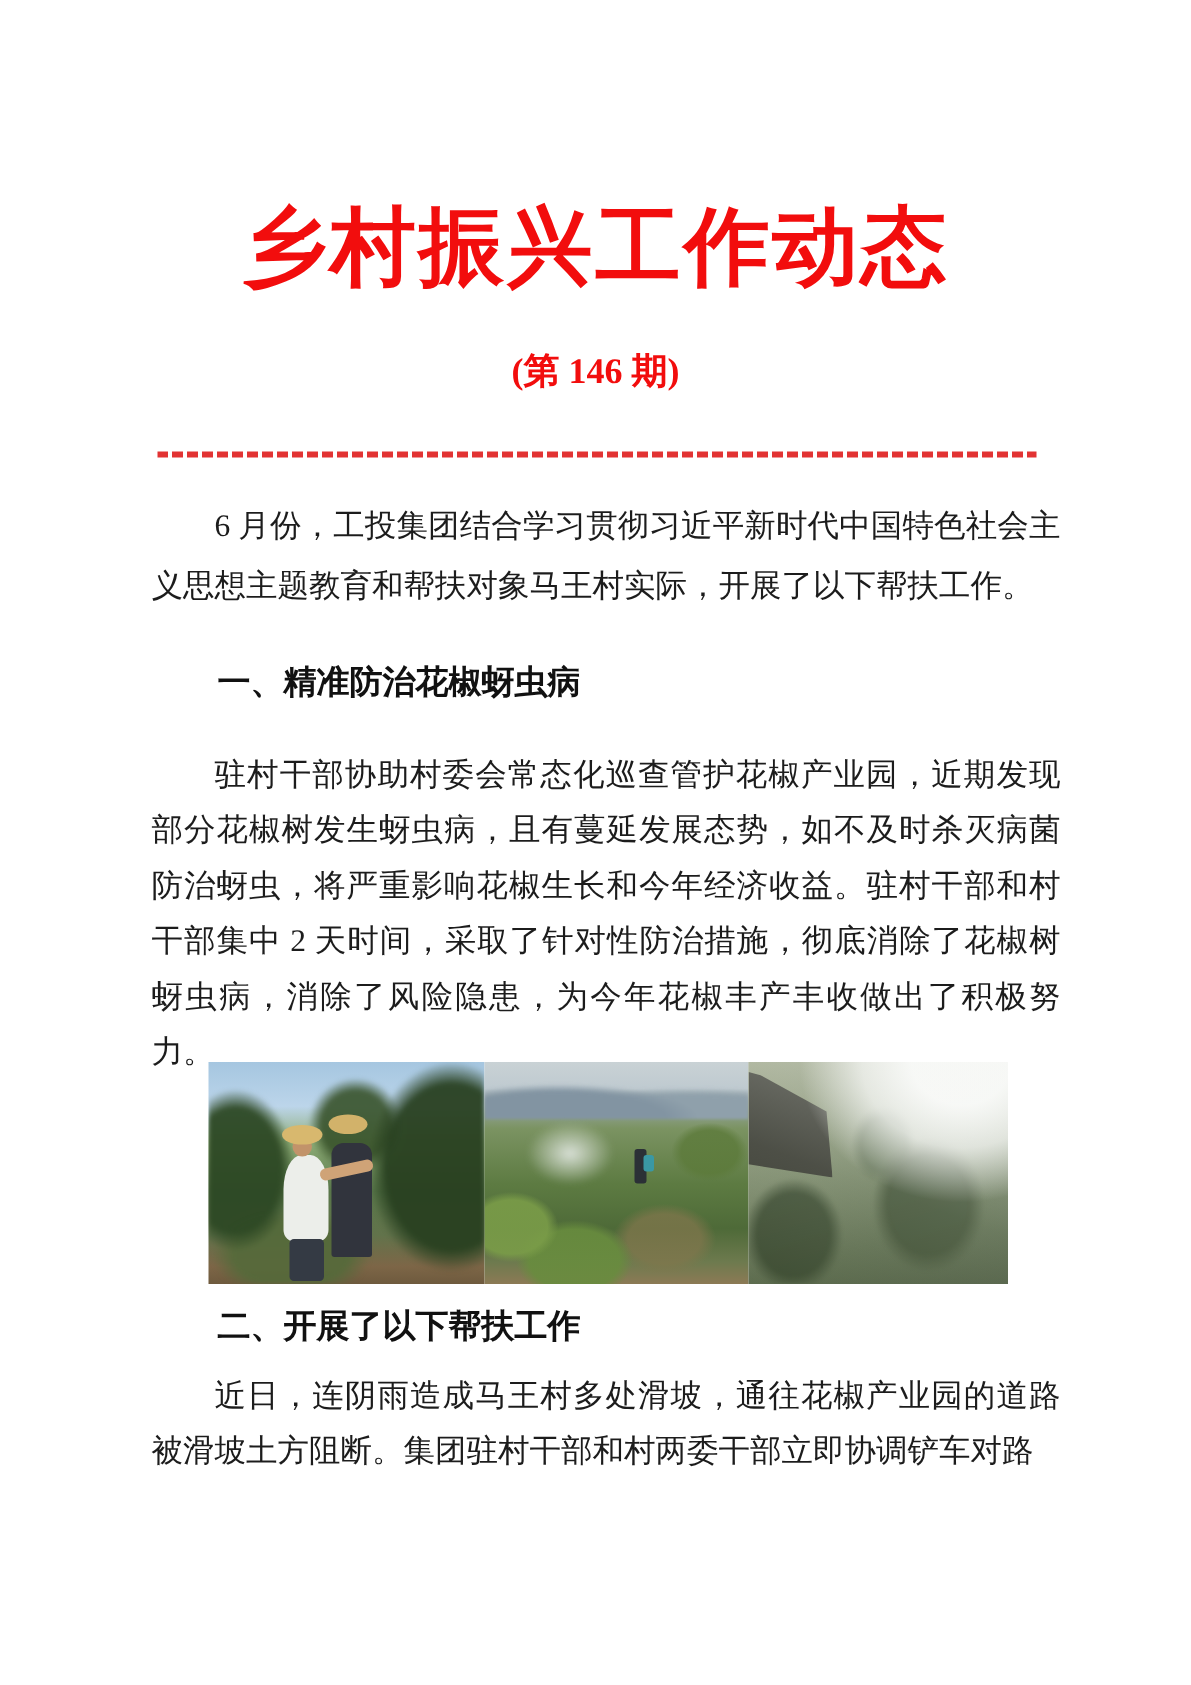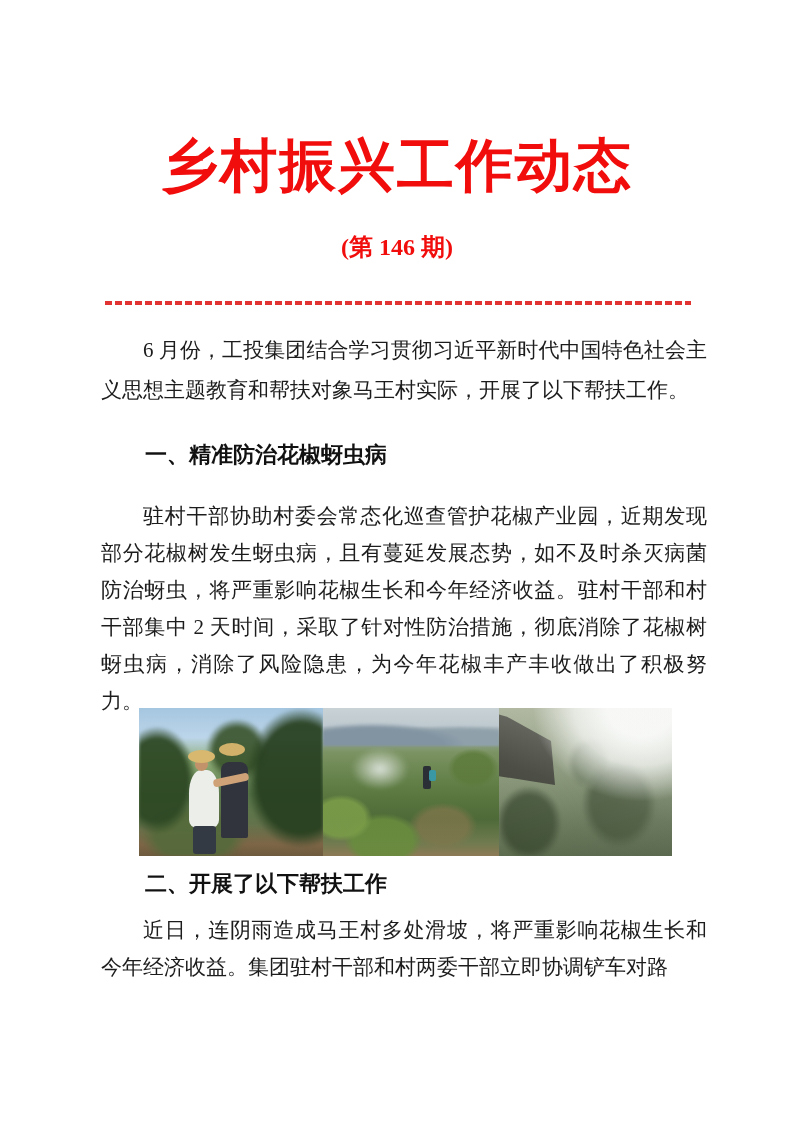--- a/index.html
+++ b/index.html
@@ -158,15 +158,15 @@
       <div class="p3-building"></div>
       <div class="p3-trees"></div>
       <div class="p3-glare"></div>
       <div class="p3-haze"></div>
     </div>
 
   </div>
 
   <h2 class="sec-heading h2pos">二、开展了以下帮扶工作</h2>
 
-  <p class="body-para s2pos">近日，连阴雨造成马王村多处滑坡，将严重影响花椒生长和今年经济收益。集团驻村干部和村两委干部立即协调铲车对路</p>
+  <p class="body-para s2pos">近日，连阴雨造成马王村多处滑坡，通往花椒产业园的道路被滑坡土方阻断。集团驻村干部和村两委干部立即协调铲车对路</p>
 
 </div>
 
 </body></html>

